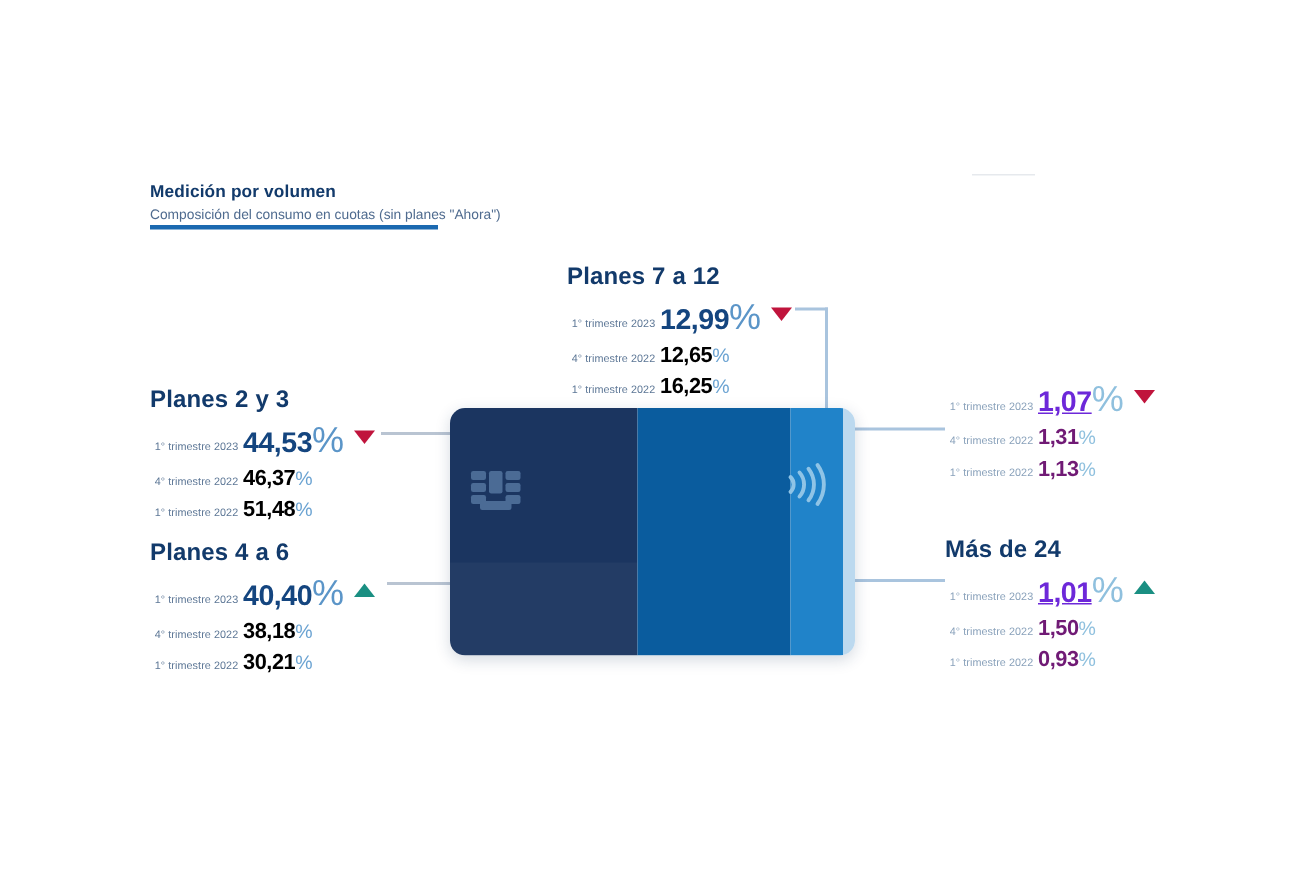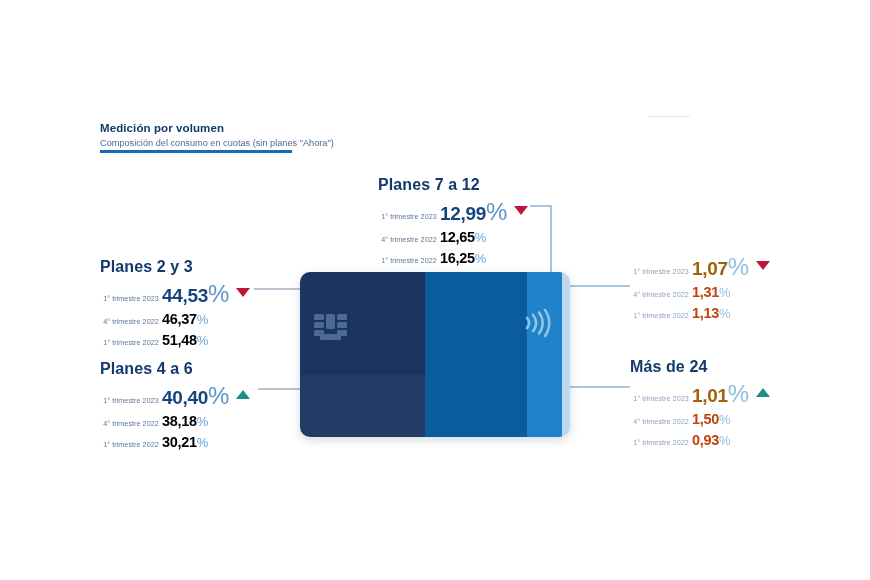--- a/index.html
+++ b/index.html
@@ -92,23 +92,23 @@
   
   .row-primary .row-value { font-size: 19px; color: #14457f; }
   .row-primary .row-pct   { font-size: 24px; color: #5b95c8; font-weight: normal; }
   .row-primary .row-label { transform: translateY(-1px); }
 
   
   .row-sec .row-value { font-size: 14.5px; color: #000000; }
   .row-sec .row-pct   { font-size: 13px; color: #6ba3d2; font-weight: normal; }
 
   
-  .stat.light .row-primary .row-value { color: #a16207; }
+  .stat.light .row-primary .row-value { color: #6d28d9; text-decoration: underline; }
   .stat.light .row-primary .row-pct   { color: #8fc0de; }
-  .stat.light .row-sec .row-value { color: #c2410c; }
+  .stat.light .row-sec .row-value { color: #701a75; }
   .stat.light .row-sec .row-pct   { color: #8fc0de; }
   .stat.light .row-label { color: #8aa2bb; }
 
   
   .trend {
     display: inline-block;
     width: 0; height: 0;
     margin-left: 7px;
     position: relative;
     top: -5px;

